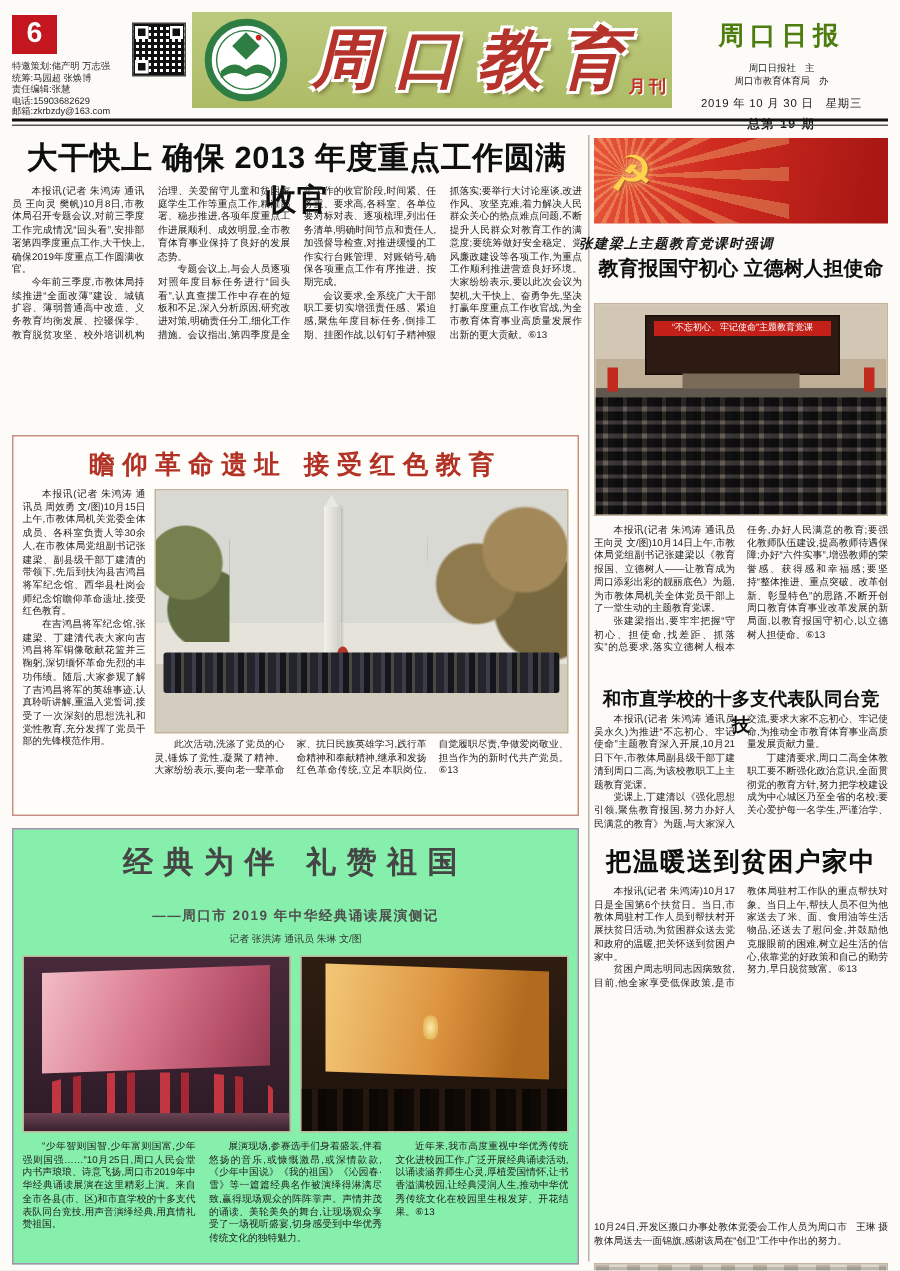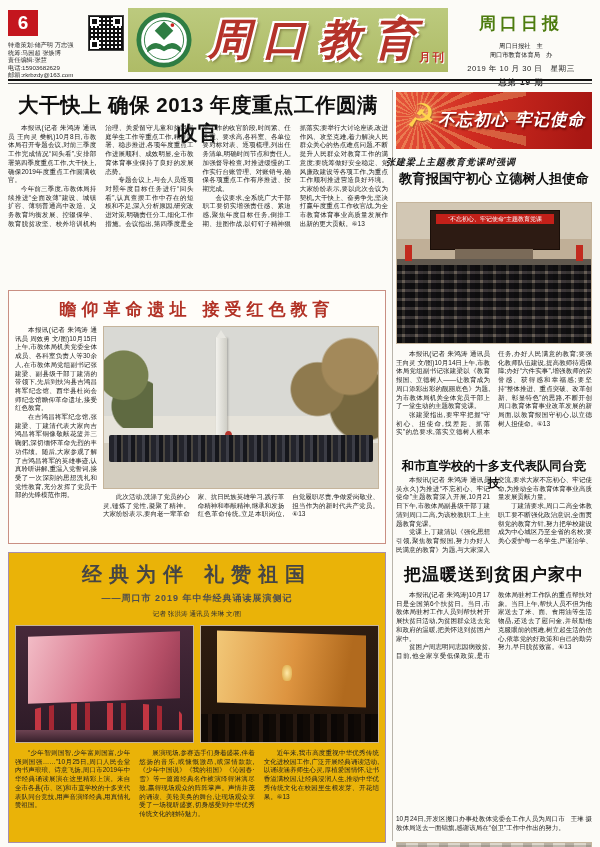--- a/index.html
+++ b/index.html
@@ -54,24 +54,24 @@
       radial-gradient(circle at 35% 55%,#8f7a4e 0 30%,transparent 32%),
       radial-gradient(circle at 85% 70%,#77683f 0 30%,transparent 32%);}
   .pm-trees-l{position:absolute;left:0;top:8%;width:18%;height:55%;background:
       radial-gradient(circle at 40% 40%,#77804f 0 40%,transparent 42%),
       radial-gradient(circle at 70% 75%,#5f6a41 0 35%,transparent 37%);}
   .pm-people{position:absolute;left:2%;bottom:16%;width:96%;height:17%;background:
       repeating-linear-gradient(90deg,#23242c 0 5px,#3c3d46 5px 8px,#15161c 8px 12px,#4a4640 12px 14px);
       border-radius:2px;}
   .pm-wreath{position:absolute;left:44%;bottom:30%;width:7px;height:9px;background:#b5342c;border-radius:50%;}
   .b-bottom{height:42px;column-count:3;column-gap:8px;}
-  .box-c{left:8px;top:552px;width:378px;height:291px;border:1px solid #a78fae;background:#eab308;box-sizing:border-box;padding:6px 6px;}
+  .box-c{left:8px;top:552px;width:378px;height:291px;border:1px solid #a78fae;background:#86efac;box-sizing:border-box;padding:6px 6px;}
   .c-title{text-align:center;font-family:"DejaVu Serif","Liberation Serif",serif;font-weight:bold;font-size:20px;
            color:#454545;letter-spacing:7px;margin-top:2px;}
-  .c-sub{text-align:center;font-weight:bold;font-size:9px;color:#4e4e4e;margin-top:4px;letter-spacing:1px;}
+  .c-sub{text-align:center;font-weight:bold;font-size:9px;color:#4e4e4e;margin-top:16px;letter-spacing:1px;}
   .c-byline{text-align:center;font-size:6.6px;color:#333;margin-top:5px;}
   .c-photos{display:flex;gap:6px;margin-top:6px;height:118px;}
   .c-photos .photo-frame{flex:1;}
   .photo-stage-l{background:linear-gradient(#47293a,#2c1a26);}
   .psl-screen{position:absolute;left:7%;top:7%;width:86%;height:58%;transform:skewY(-2deg);
       background:linear-gradient(110deg,#f2bcc6,#d9798f 45%,#b44e66 80%,#933a52);}
   .psl-cast{position:absolute;left:6%;bottom:8%;width:88%;height:26%;border-radius:40% 40% 10% 10%;background:
       repeating-linear-gradient(90deg,transparent 0 8px,#c23642 8px 14px,transparent 14px 22px,#a52733 22px 27px,transparent 27px 36px);}
   .psl-floor{position:absolute;left:0;bottom:0;width:100%;height:10%;background:linear-gradient(#6d4352,#38212c);}
   .photo-stage-r{background:linear-gradient(#2f1d11,#1d120a);}
@@ -215,21 +215,20 @@
     <div class="c-body body-text">
       <p>“少年智则国智,少年富则国富,少年强则国强……”10月25日,周口人民会堂内书声琅琅、诗意飞扬,周口市2019年中华经典诵读展演在这里精彩上演。来自全市各县(市、区)和市直学校的十多支代表队同台竞技,用声音演绎经典,用真情礼赞祖国。</p>
       <p>展演现场,参赛选手们身着盛装,伴着悠扬的音乐,或慷慨激昂,或深情款款,《少年中国说》《我的祖国》《沁园春·雪》等一篇篇经典名作被演绎得淋漓尽致,赢得现场观众的阵阵掌声。声情并茂的诵读、美轮美奂的舞台,让现场观众享受了一场视听盛宴,切身感受到中华优秀传统文化的独特魅力。</p>
       <p>近年来,我市高度重视中华优秀传统文化进校园工作,广泛开展经典诵读活动,以诵读涵养师生心灵,厚植爱国情怀,让书香溢满校园,让经典浸润人生,推动中华优秀传统文化在校园里生根发芽、开花结果。⑥13</p>
     </div>
   </div>
 
   <div class="abs r-banner">
     <div class="r-rays"></div>
     <div class="r-emblem">☭</div>
-    <div class="r-slogan">不忘初心 牢记使命</div>
   </div>
 
   <div class="abs r-kicker">张建梁上主题教育党课时强调</div>
   <div class="abs r-head1">教育报国守初心  立德树人担使命</div>
 
   <div class="abs photo-frame photo-meeting">
     <div class="mt-screen">
       <div class="mt-strip">“不忘初心、牢记使命”主题教育党课</div>
     </div>
     <div class="mt-flag l"></div>

